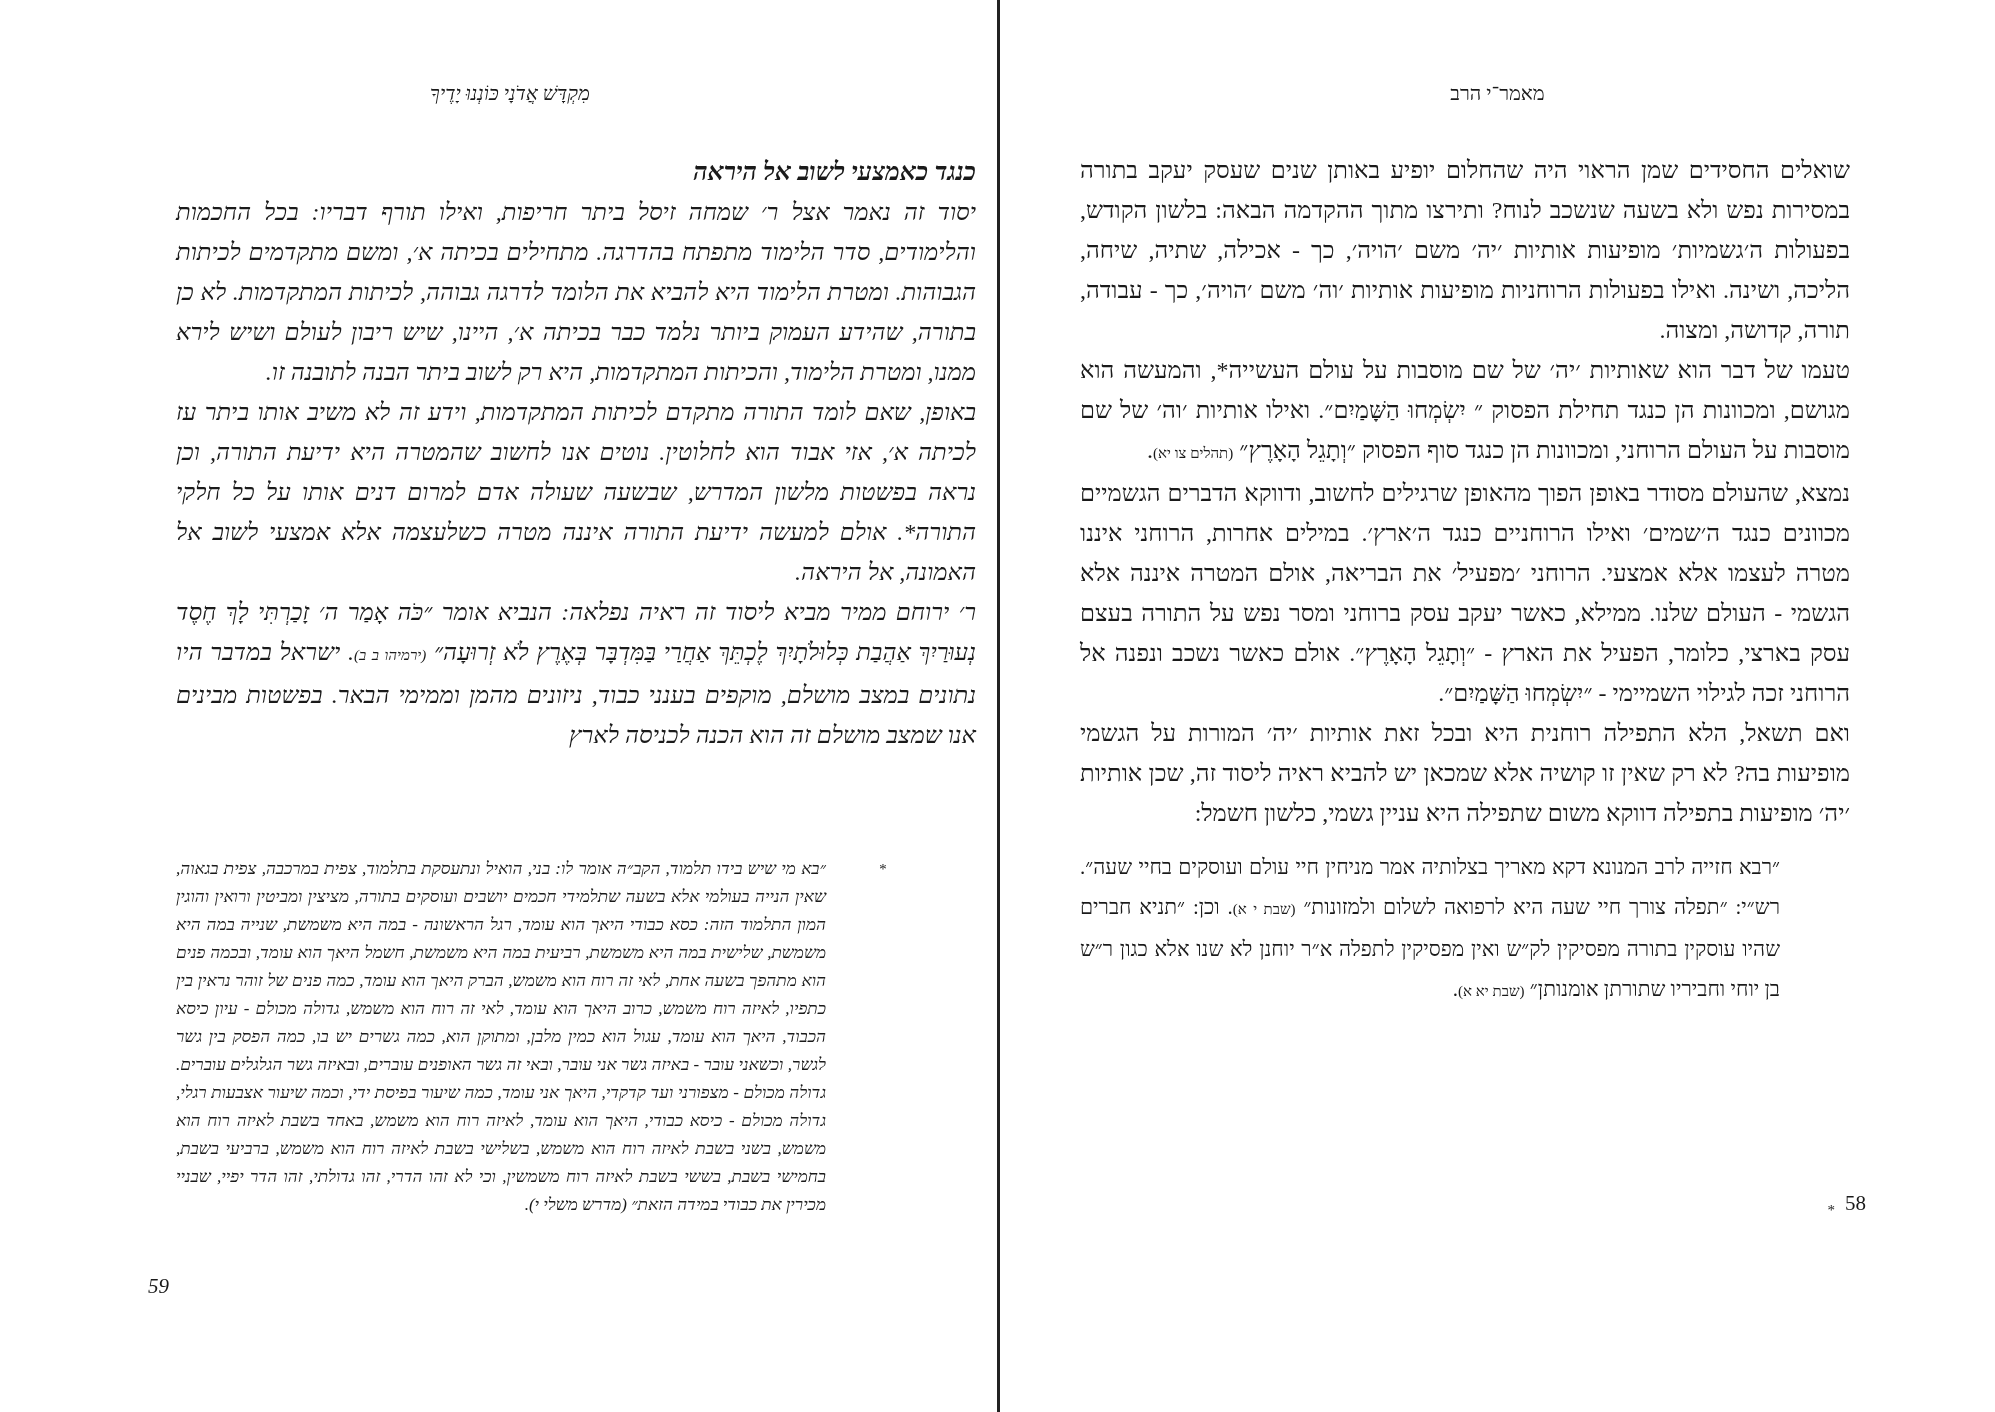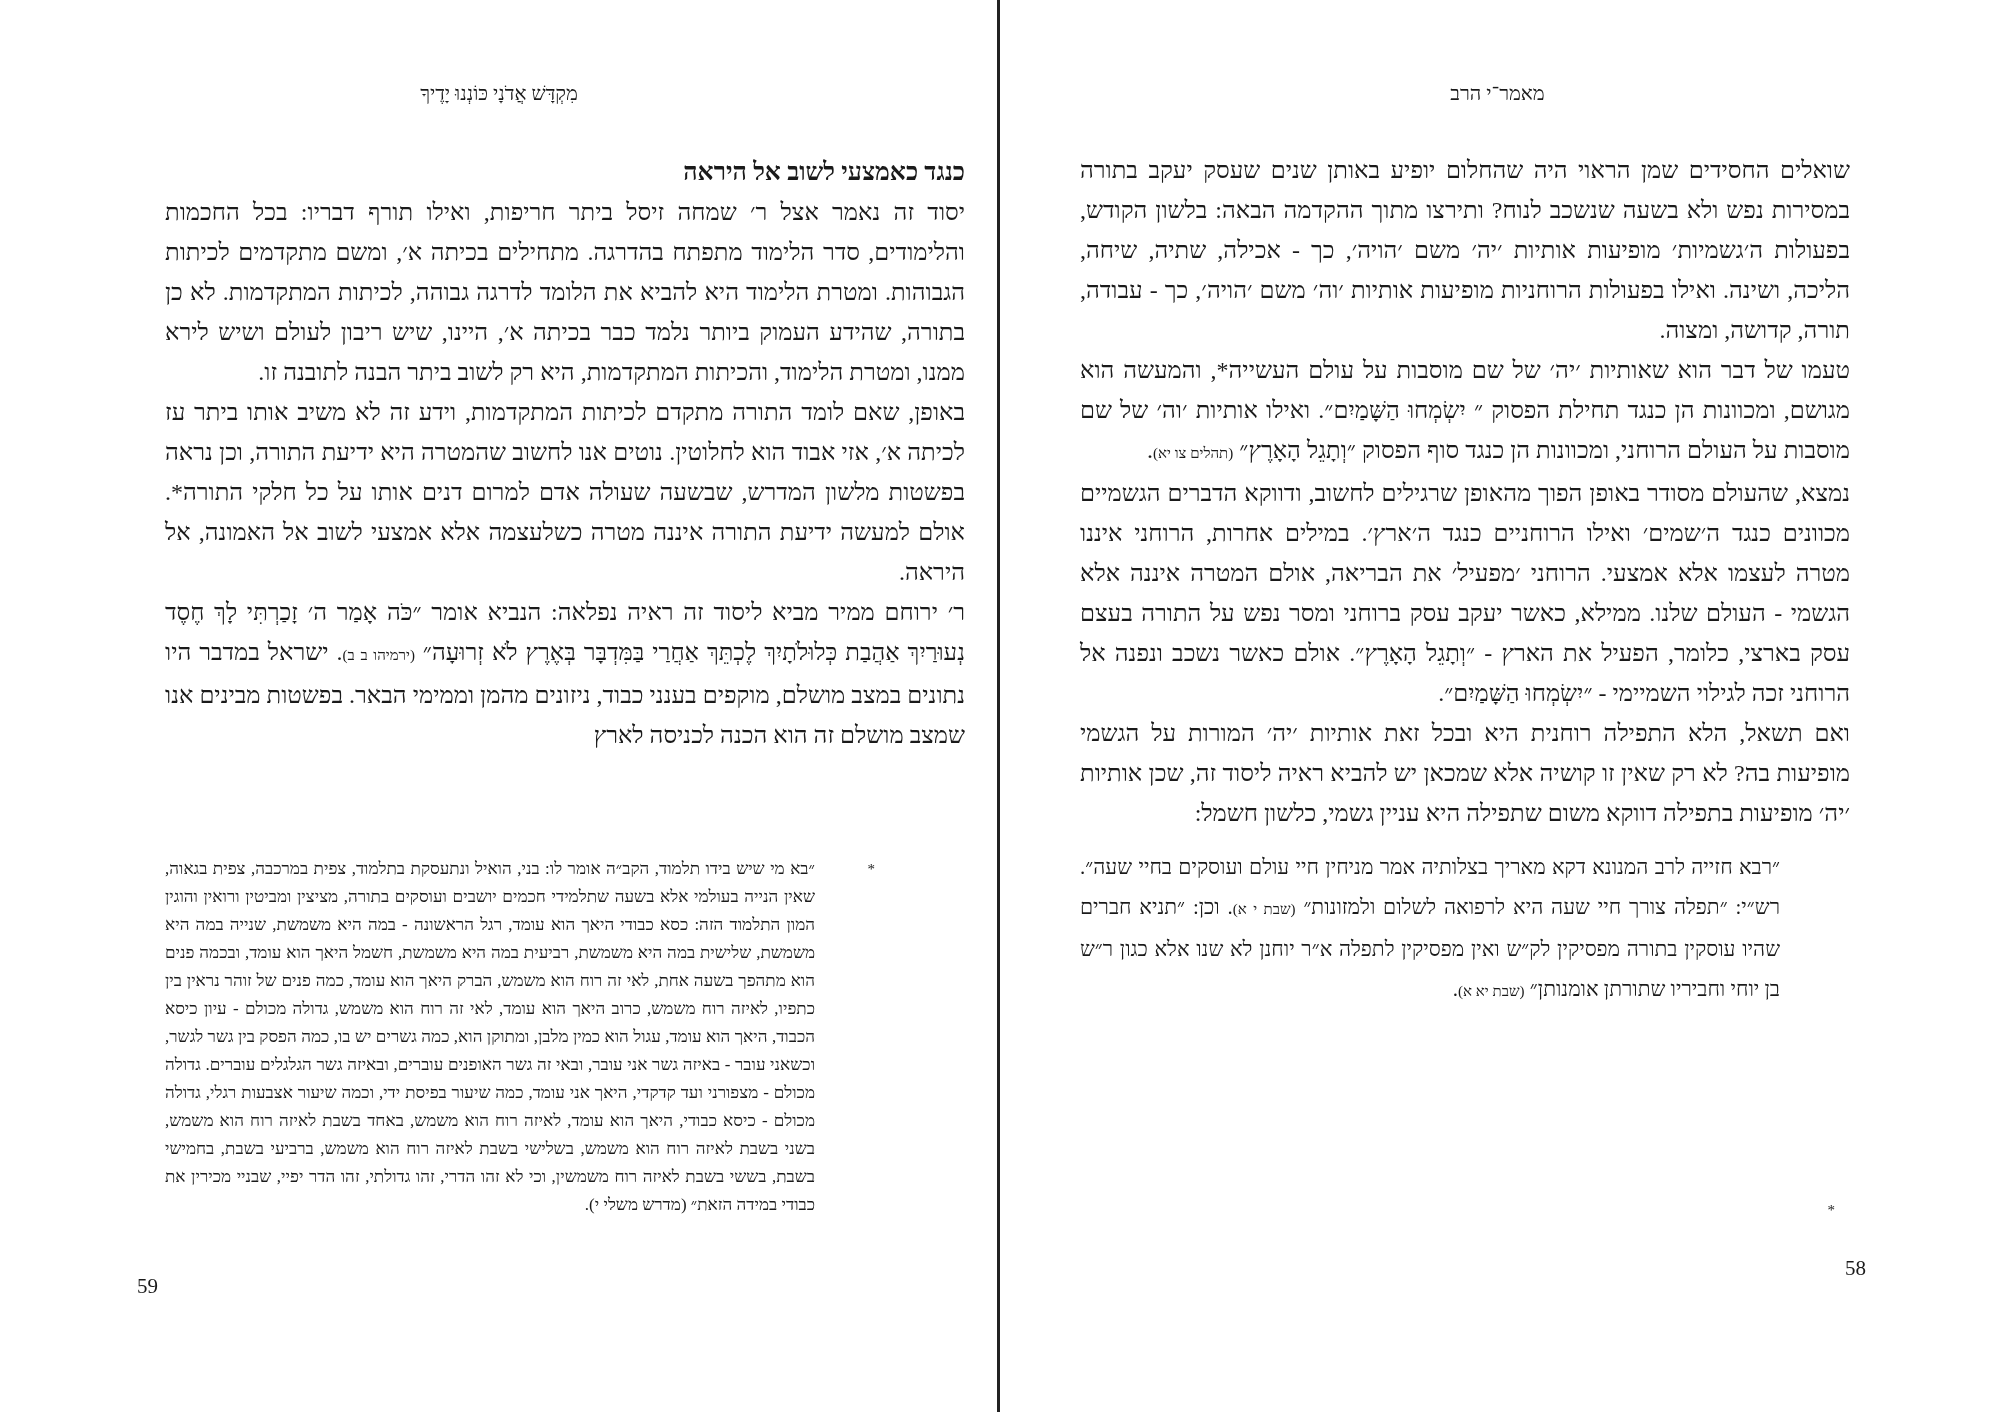--- a/index.html
+++ b/index.html
@@ -1,38 +1,38 @@
 <!DOCTYPE html>
 <html><head>
 <meta charset="utf-8">
 <style>
   html, body { margin:0; padding:0; background:#ffffff; }
   body { width:1995px; height:1412px; position:relative; overflow:hidden; font-family:"DejaVu Serif", "Liberation Serif", serif; color:#1a1a1a; }
   .page { position:absolute; top:0; height:1412px; }
-  .page-left { left:0; width:998px; }
+  .page-left { left:11px; width:998px;font-style:italic; }
   .page-right { left:1000px; width:995px; }
   .gutter { position:absolute; left:997px; top:0; width:3px; height:1412px; background:#222; }
   .running-head { position:absolute; top:82px; font-family:"Liberation Serif", serif; font-size:20px; direction:rtl; }
   .page-left .running-head { left:0; width:998px; text-align:center; }
   .page-right .running-head { left:0; width:995px; text-align:center; }
   .text-block { position:absolute; direction:rtl; text-align:justify; font-family:"Liberation Serif", serif; }
   .page-left .text-block { left:165px; width:800px; }
   .page-right .text-block { left:80px; width:770px; }
   .section-title { font-weight:bold; font-size:25px; line-height:40px; margin:0; }
   .para { font-size:24px; line-height:40px; margin:0; text-align:justify; text-align-last:right; }
   .quote-block { margin:14px 70px 0 0; font-size:21px; line-height:40px; }
   .conclusion { font-size:24px; line-height:40px; margin-top:12px; }
   .footnotes { position:absolute; direction:rtl; font-family:"Liberation Serif", serif; font-size:17px; line-height:28px; text-align:justify; text-align-last:right; }
   .page-left .footnotes { left:165px; width:680px; top:855px; }
   .page-right .footnotes { left:80px; width:725px; top:1196px; }
   .fn-marker { position:absolute; right:-30px; top:0; font-size:15px; }
   .fn-body { position:relative; padding-right:30px; }
   .page-number { position:absolute; font-family:"Liberation Serif", serif; font-size:21px; }
   .page-left .page-number { left:112px; top:1274px;margin-left:25px; }
-  .page-right .page-number { left:845px; top:1256px; }
+  .page-right .page-number { left:845px; top:1191px; }
   .ref { font-size:15px; }
 </style>
 </head>
 <body>
 
 <div class="page page-left">
   <div class="running-head">מִקְדָּשׁ אֲדֹנָי כּוֹנְנוּ יָדֶיךָ</div>
 
   <div class="text-block" style="top:152px;">
     <p class="section-title">כנגד כאמצעי לשוב אל היראה</p>

